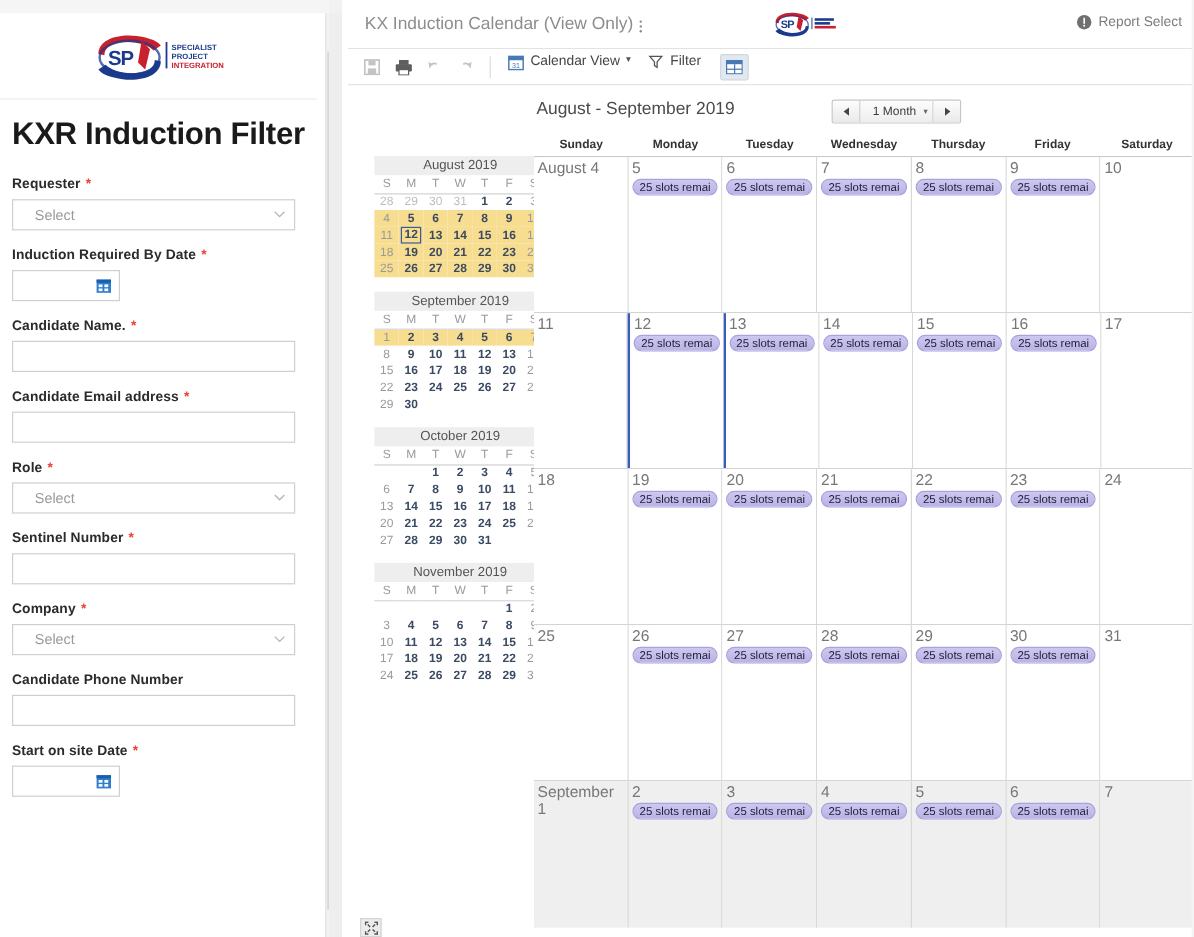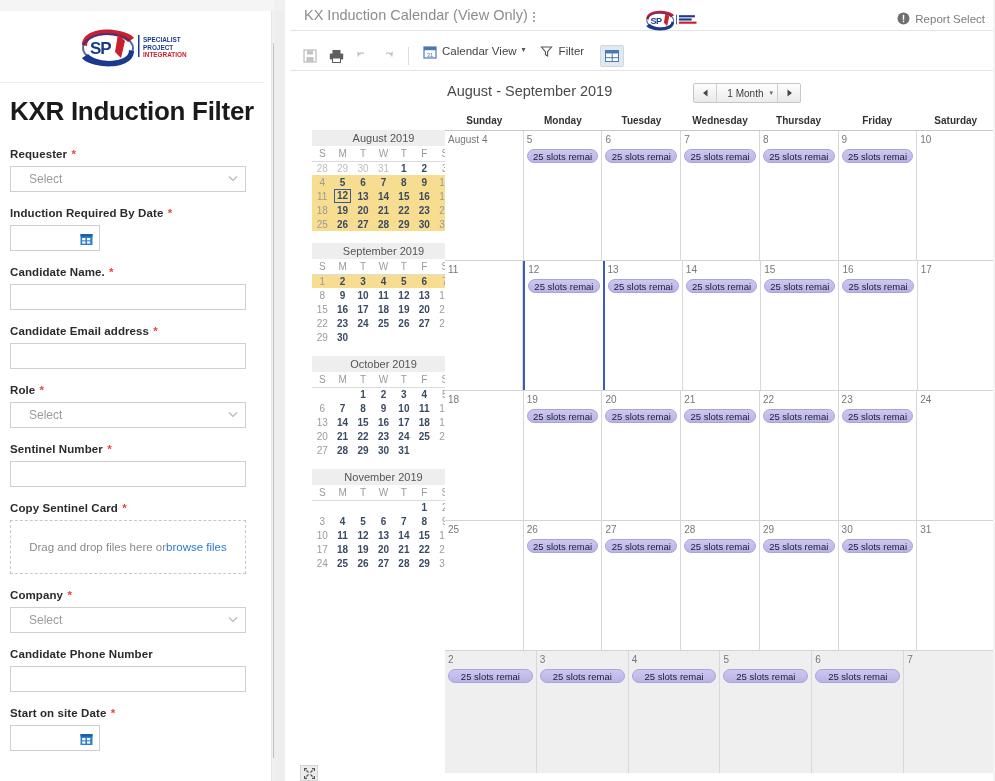--- a/index.html
+++ b/index.html
@@ -83,21 +83,21 @@
   }
 
   
   #app {
     position: absolute; left: 290px; top: 0; width: 705px; height: 781px;
     background:#fff;
   }
   #app-left-edge { position:absolute; left:-5px; top:0; width:5px; height:781px; background:#fff; }
 
   #app-header {
-    position:absolute; left:0; top:0; width:705px; height:31px;
+    position:absolute; left:0; top:0; width:705px; height:41px;
     background:#fff; border-bottom:1px solid #e3e3e3;
     display:flex; align-items:center;
   }
   .app-title {
     margin-left: 14px; font-size: 14.5px; color: #8d8d8d; font-weight: normal;
     white-space: nowrap;
   }
   .kebab { margin-left:5px; width:12px; height:16px; display:inline-flex; align-items:center; }
   .kebab i {
     display:block; width:2px; height:2px; background:#8d8d8d; border-radius:50%;
@@ -195,21 +195,21 @@
   }
   #grid .wk-row { display:flex; border-bottom:1px solid #d4d4d4; height:130px; }
   #grid .wk-row.last { height: 122px; border-bottom:none; }
   .daycell {
     flex:1 1 0; position:relative; border-right:1px solid #d8d8d8; padding: 2px 3px 0 3px;
     background:#fff; overflow:hidden;
   }
   .daycell:last-child { border-right:none; }
   .daycell.othermonth { background:#efefef; }
   .daycell.today { border-left:2px solid #3b5cb8; border-right:2px solid #3b5cb8; }
-  .daynum { font-size:10px; color:#777; line-height:14px; }
+  .daynum { font-size:13px; color:#777; line-height:14px; }
   .event {
     margin-top: 2px; height: 14px; border-radius: 8px;
     background: linear-gradient(#cdc8ef,#b9b3e6);
     border: 1px solid #a9a2dd;
     font-size: 9.5px; color:#20203a; display:flex; align-items:center;
     justify-content:center; overflow:hidden; white-space:nowrap;
   }
 
   
   #fullscreen-btn {
@@ -287,27 +287,20 @@
                 <svg class="chev" viewBox="0 0 10 10">
                   <path d="M1 3 L5 7 L9 3" fill="none" stroke="#b5b5b5" stroke-width="1.1"></path>
                 </svg>
               </div>
             </div>
             <div class="field">
               <label class="field-label"><span>Sentinel Number</span><span class="req"> *</span></label>
               <input type="text" class="txt-input" style="">
             </div>
             <div class="field">
-              <label class="field-label"><span>Copy Sentinel Card</span><span class="req"> *</span></label>
-              <div class="dropzone">
-                <span>Drag and drop files here or </span>
-                <a href="#">browse files</a>
-              </div>
-            </div>
-            <div class="field">
               <label class="field-label"><span>Company</span><span class="req"> *</span></label>
               <div class="sel-input">
                 <span>Select</span>
                 <svg class="chev" viewBox="0 0 10 10">
                   <path d="M1 3 L5 7 L9 3" fill="none" stroke="#b5b5b5" stroke-width="1.1"></path>
                 </svg>
               </div>
             </div>
             <div class="field">
               <label class="field-label"><span>Candidate Phone Number</span></label>
@@ -832,20 +825,23 @@
           <div class="daycell">
             <div class="daynum">30</div>
             <div class="event">25 slots remai</div>
           </div>
           <div class="daycell">
             <div class="daynum">31</div>
           </div>
         </div>
         <div class="wk-row last">
           <div class="daycell othermonth">
+            <div class="daynum">September 1</div>
+          </div>
+          <div class="daycell othermonth">
             <div class="daynum">2</div>
             <div class="event">25 slots remai</div>
           </div>
           <div class="daycell othermonth">
             <div class="daynum">3</div>
             <div class="event">25 slots remai</div>
           </div>
           <div class="daycell othermonth">
             <div class="daynum">4</div>
             <div class="event">25 slots remai</div>

